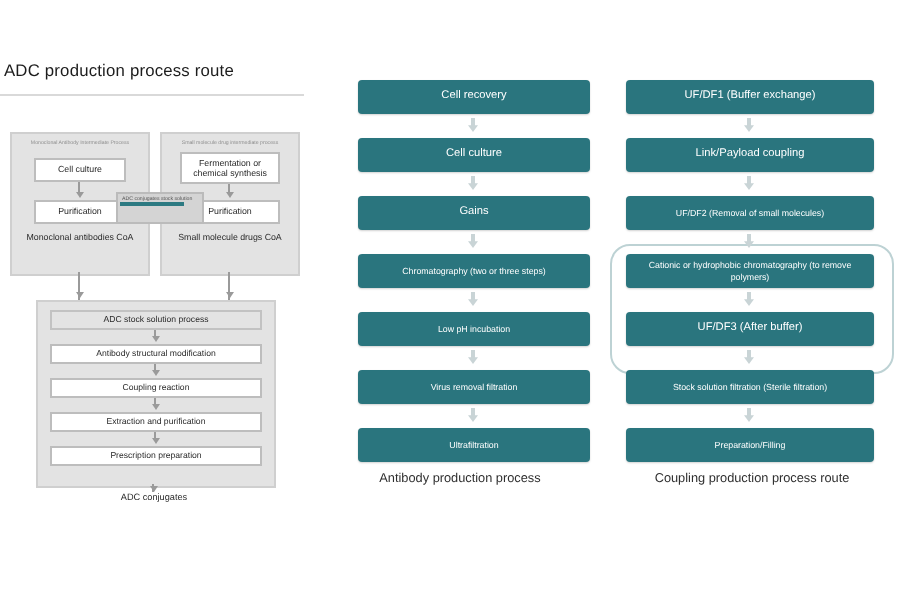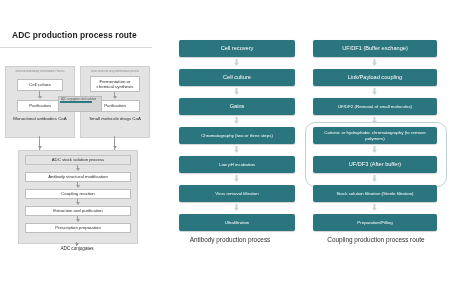--- a/index.html
+++ b/index.html
@@ -19,24 +19,24 @@
   
   #left-panel {
     position: absolute;
     left: 0;
     top: 22px;
     width: 160px;
     height: 250px;
   }
   #diagram-title {
     position: absolute;
-    left: 12px;
+    left: 2px;
     top: 8px;
     font-size: 8.4px;
-    font-weight: bold;
+    font-weight: normal;
     color: #1d1d1d;
     letter-spacing: 0.1px;
     white-space: nowrap;
   }
   #title-rule {
     position: absolute;
     left: 0px;
     top: 25px;
     width: 152px;
     height: 1px;

